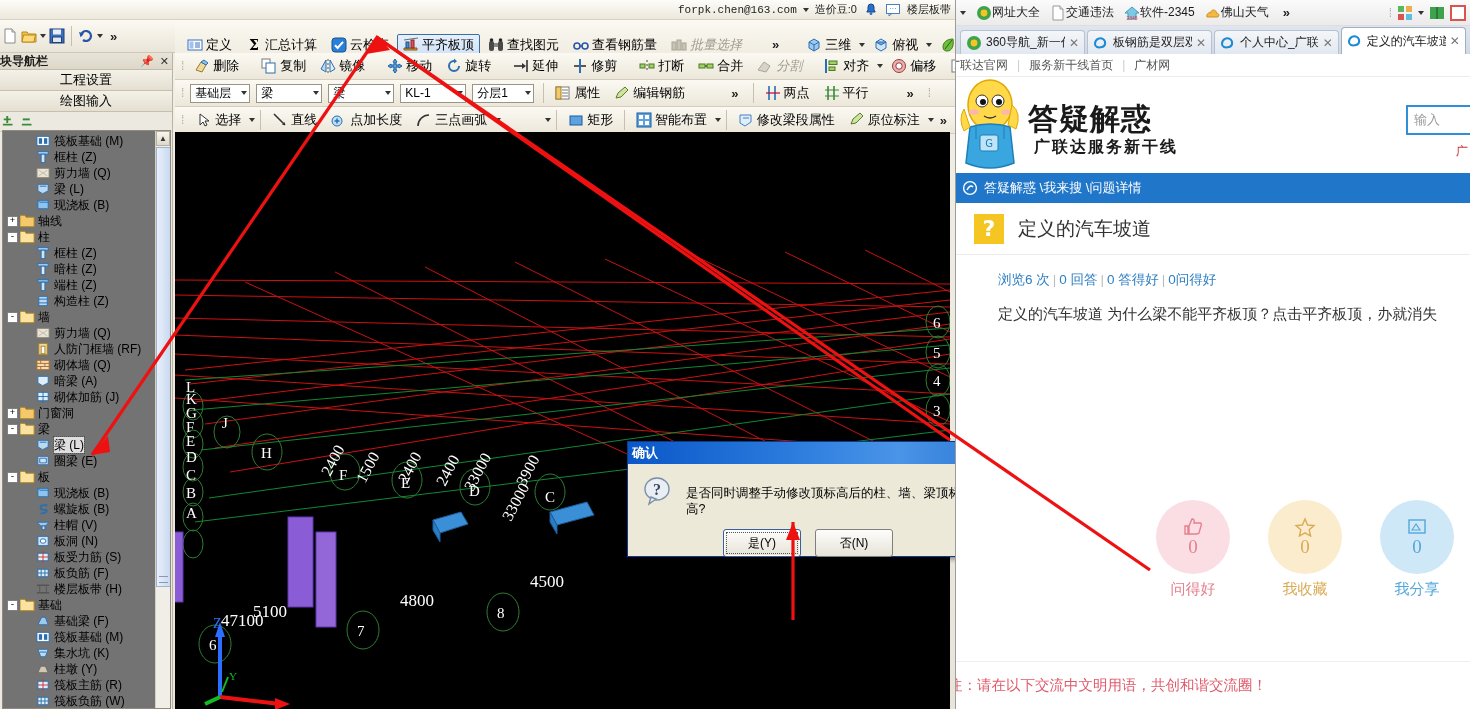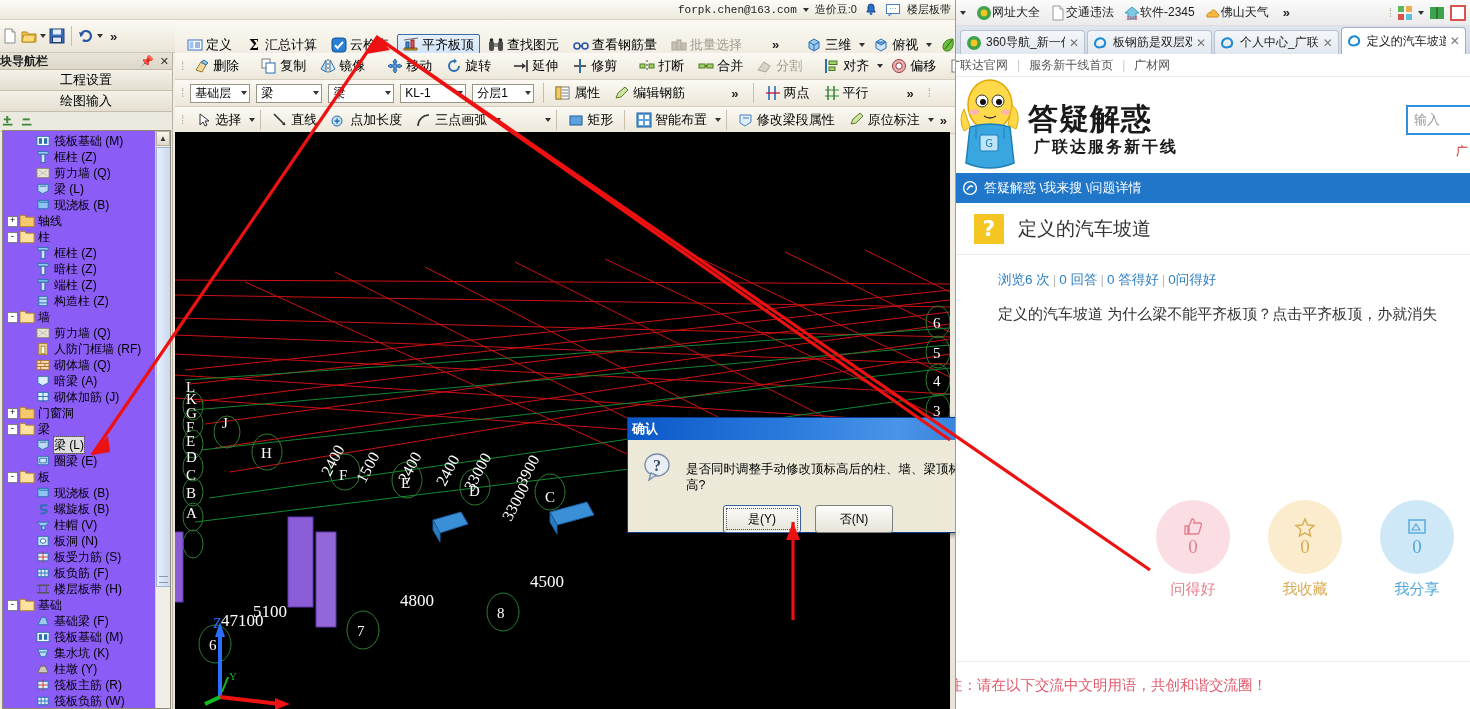--- a/index.html
+++ b/index.html
@@ -55,21 +55,21 @@
   #ribbon2 { top: 53px; }
   #ribbon3 { top: 80px; }
   #ribbon4 { top: 107px; }
 
   .tbtn {
     display: inline-flex; align-items: center; gap: 3px;
     padding: 2px 5px; font-size: 13px; color: #000;
     border: 1px solid transparent; border-radius: 2px;
     cursor: default; height: 22px;
   }
-  .tbtn.disabled { color: #a09a8c; }
+  .tbtn.disabled { color: #a09a8c; font-style: italic; }
   .tbtn.active {
     border: 1px solid #3a6ea5;
     background: linear-gradient(#e6f0fb, #cfe2f7);
   }
   .ic { width: 16px; height: 16px; display:inline-block; position: relative; flex: 0 0 16px;}
 
   .combo {
     display:inline-flex; align-items:center; justify-content:space-between;
     height: 19px; background: #fff; border: 1px solid #9a9687;
     font-size: 12px; padding: 0 2px 0 4px; margin-right: 4px; color:#000;
@@ -95,21 +95,21 @@
     background: linear-gradient(#f4f1e8,#e4dfd1);
     border-bottom: 1px solid #c6bfae;
     font-size: 13px; color:#000;
   }
   .tree-toolbar {
     height: 20px; display:flex; align-items:center; gap:5px; padding-left: 2px;
     background: #ece9e0; border-bottom: 1px solid #cfc8b8;
   }
   .tree-wrap {
     position: absolute; left: 2px; top: 77px; width: 169px; bottom: 0;
-    background: #8b5cf6; border: 1px solid #8f8a7c;
+    background: #737373; border: 1px solid #8f8a7c;
     overflow: hidden; display: flex;
   }
   .tree {
     flex: 1 1 auto; padding: 2px 0 0 0; overflow: hidden;
     font-size: 12px; color: #000;
   }
   .tnode {
     display: flex; align-items: center; height: 16px; white-space: nowrap;
     font-size: 12px; line-height: 16px;
   }
@@ -146,21 +146,21 @@
   #canvas3d {
     position: absolute; left: 175px; top: 132px; width: 775px; height: 577px;
     background: #000; overflow: hidden;
   }
   #canvas3d svg { position:absolute; left:0; top:0; }
 
   .cv-text { font-family: "Liberation Serif", serif; fill: #ffffff; }
 
   
   #dialog {
-    position: absolute; left: 627px; top: 417px; width: 362px; height: 116px;
+    position: absolute; left: 627px; top: 441px; width: 362px; height: 116px;
     background: #ece9d8; border: 1px solid #0a3b8c;
     box-shadow: 2px 2px 5px rgba(0,0,0,0.45);
   }
   .dlg-title {
     height: 22px; display:flex; align-items:center; justify-content: space-between;
     background: linear-gradient(90deg,#0a57c8 0%, #2b7bdd 45%, #4a95e8 75%, #2f7ad6 100%);
     color: #fff; font-weight: bold; font-size: 13px; padding-left: 4px; padding-right: 3px;
   }
   .dlg-body { display:flex; align-items:flex-start; padding: 12px 10px 0 14px; gap: 12px; }
   .q-icon {

